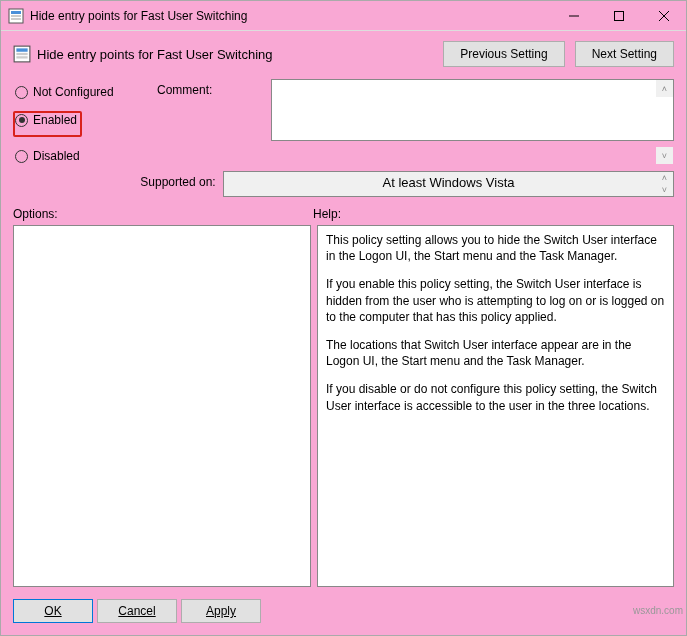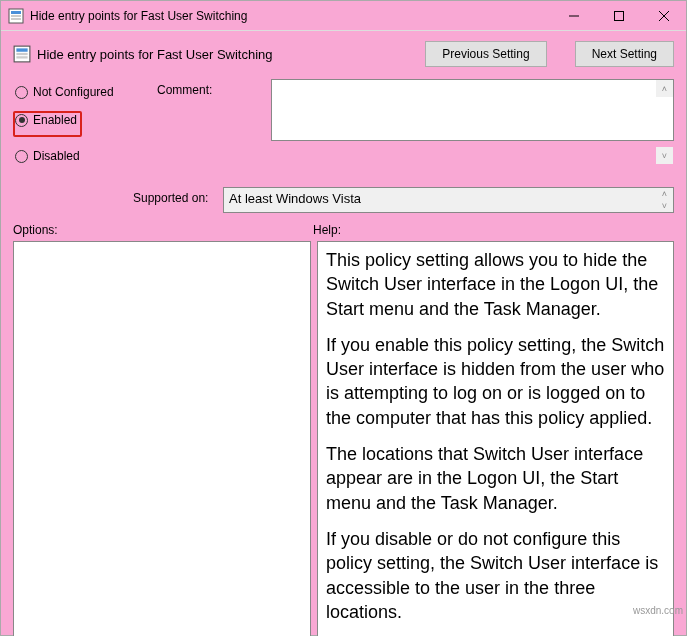--- a/index.html
+++ b/index.html
@@ -42,21 +42,21 @@
   display: flex;
   flex-direction: column;
 }
 .header-row {
   display: flex;
   align-items: center;
   margin-bottom: 12px;
 }
 .header-icon { width: 18px; height: 18px; margin-right: 6px; }
 .header-text { flex: 1; font-size: 13px; }
-.nav-btns { display: flex; gap: 28px; align-items: center; }
+.nav-btns { display: flex; gap: 10px; align-items: center; }
 .btn {
   background: #e1e1e1;
   border: 1px solid #adadad;
   padding: 5px 16px;
   font-size: 12px;
   font-family: inherit;
 }
 .config-row {
   display: flex;
   margin-bottom: 6px;
@@ -97,22 +97,23 @@
   height: 62px;
   border: 1px solid #888;
   background: #fff;
   font-size: 13px;
   padding: 3px 5px;
   resize: none;
   font-family: inherit;
 }
 .supported-row {
   display: flex;
-  margin-top: 16px;
+  margin-top: 0;
   margin-bottom: 10px;
+  text-align: center;
 }
 .supported-input {
   width: 100%;
   height: 26px;
   border: 1px solid #888;
   background: #f0f0f0;
   font-size: 13px;
   padding: 3px 5px;
   font-family: inherit;
 }
@@ -143,21 +144,21 @@
 .panels-row {
   flex: 1;
   display: flex;
   gap: 6px;
   min-height: 0;
 }
 .options-panel, .help-panel {
   border: 1px solid #888;
   background: #fff;
   padding: 6px 8px;
-  font-size: 18px;
+  font-size: 12px;
   line-height: 1.35;
   overflow: auto;
 }
 .options-panel { width: 298px; }
 .help-panel { flex: 1; }
 .help-panel p { margin-bottom: 12px; }
 .footer {
   display: flex;
   justify-content: flex-start;
   gap: 4px;

